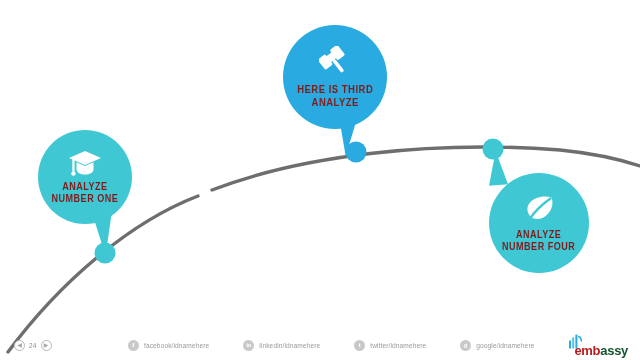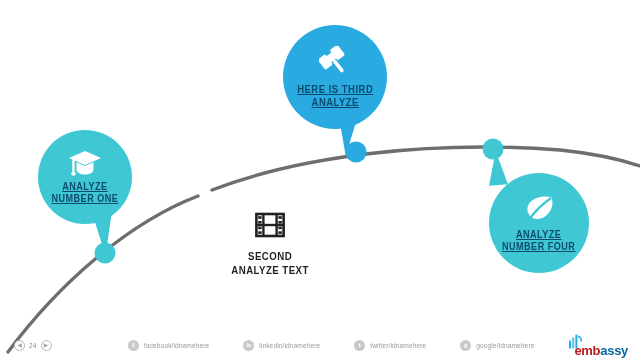--- a/index.html
+++ b/index.html
@@ -33,22 +33,21 @@
 
   
   .bubble {
     position: absolute;
     border-radius: 50%;
     display: flex;
     flex-direction: column;
     align-items: center;
     justify-content: center;
     text-align: center;
-    color: #0c4a6e;
-    text-decoration: underline;
+    color: #7f1d1d;
   }
   .bubble-icon {
     display: block;
     line-height: 0;
   }
   .bubble-label {
     font-family: "Liberation Sans", sans-serif;
     font-weight: 700;
     letter-spacing: 0.6px;
     line-height: 1.12;
@@ -212,21 +211,21 @@
     line-height: 1;
   }
   #brand-mark { margin-right: -9px; margin-bottom: 5px; }
   #brand-text {
     font-family: "Liberation Sans", sans-serif;
     font-weight: 700;
     font-size: 13px;
     letter-spacing: -0.3px;
   }
   #brand-text .b1 { color: #b91c1c; }
-  #brand-text .b2 { color: #0369a1; }
+  #brand-text .b2 { color: #14532d; }
 </style>
 </head>
 <body>
 
 <div id="slide">
 
   <svg id="arc-layer" viewBox="0 0 640 360" width="640" height="360" xmlns="http://www.w3.org/2000/svg">
 
     <path d="M 8,352 C 60,282 130,222 198,196" fill="none" stroke="#6E6E6E" stroke-width="3.4" stroke-linecap="round"></path>
 
@@ -244,40 +243,20 @@
         <path d="M17 1 L33 8 L17 15 L1 8 Z" fill="#ffffff"></path>
         <path d="M8.5 12.2 L8.5 19.5 C8.5 22.6 12.6 24.6 17 24.6 C21.4 24.6 25.5 22.6 25.5 19.5 L25.5 12.2 L17 16 Z" fill="#ffffff"></path>
         <rect x="4.3" y="8.6" width="2.3" height="13.5" rx="1.1" fill="#ffffff"></rect>
         <circle cx="5.45" cy="23.6" r="2.2" fill="#ffffff"></circle>
       </svg>
     </span>
     <span class="bubble-label">ANALYZE
 NUMBER ONE</span>
   </div>
 
-  <div id="node-two">
-    <span class="node-icon">
-      <svg width="30" height="30" viewBox="0 0 30 30" xmlns="http://www.w3.org/2000/svg">
-        <rect x="1.4" y="4" width="27.2" height="22" fill="none" stroke="#231f20" stroke-width="2.6"></rect>
-        <line x1="1.4" y1="15" x2="28.6" y2="15" stroke="#231f20" stroke-width="2.4"></line>
-        <line x1="8.4" y1="4" x2="8.4" y2="26" stroke="#231f20" stroke-width="2.4"></line>
-        <line x1="21.6" y1="4" x2="21.6" y2="26" stroke="#231f20" stroke-width="2.4"></line>
-        <rect x="3.2" y="6.2" width="3.4" height="2.6" fill="#231f20"></rect>
-        <rect x="3.2" y="11" width="3.4" height="2.6" fill="#231f20"></rect>
-        <rect x="3.2" y="16.6" width="3.4" height="2.6" fill="#231f20"></rect>
-        <rect x="3.2" y="21.3" width="3.4" height="2.6" fill="#231f20"></rect>
-        <rect x="23.4" y="6.2" width="3.4" height="2.6" fill="#231f20"></rect>
-        <rect x="23.4" y="11" width="3.4" height="2.6" fill="#231f20"></rect>
-        <rect x="23.4" y="16.6" width="3.4" height="2.6" fill="#231f20"></rect>
-        <rect x="23.4" y="21.3" width="3.4" height="2.6" fill="#231f20"></rect>
-      </svg>
-    </span>
-    <span class="node-label">SECOND
-ANALYZE TEXT</span>
-  </div>
 
   <div id="bubble-three-tail"></div>
   <div class="bubble" id="bubble-three">
     <span class="bubble-icon">
       <svg width="32" height="32" viewBox="0 0 32 32" xmlns="http://www.w3.org/2000/svg">
         <g transform="rotate(-38 16 16)">
           <rect x="3.5" y="3.5" width="9.5" height="13" rx="1.6" fill="#ffffff"></rect>
           <rect x="19" y="3.5" width="9.5" height="13" rx="1.6" fill="#ffffff"></rect>
           <rect x="12.3" y="6.2" width="7.4" height="7.6" fill="#ffffff"></rect>
           <rect x="14.3" y="13.6" width="3.6" height="15" rx="1.5" fill="#ffffff"></rect>

